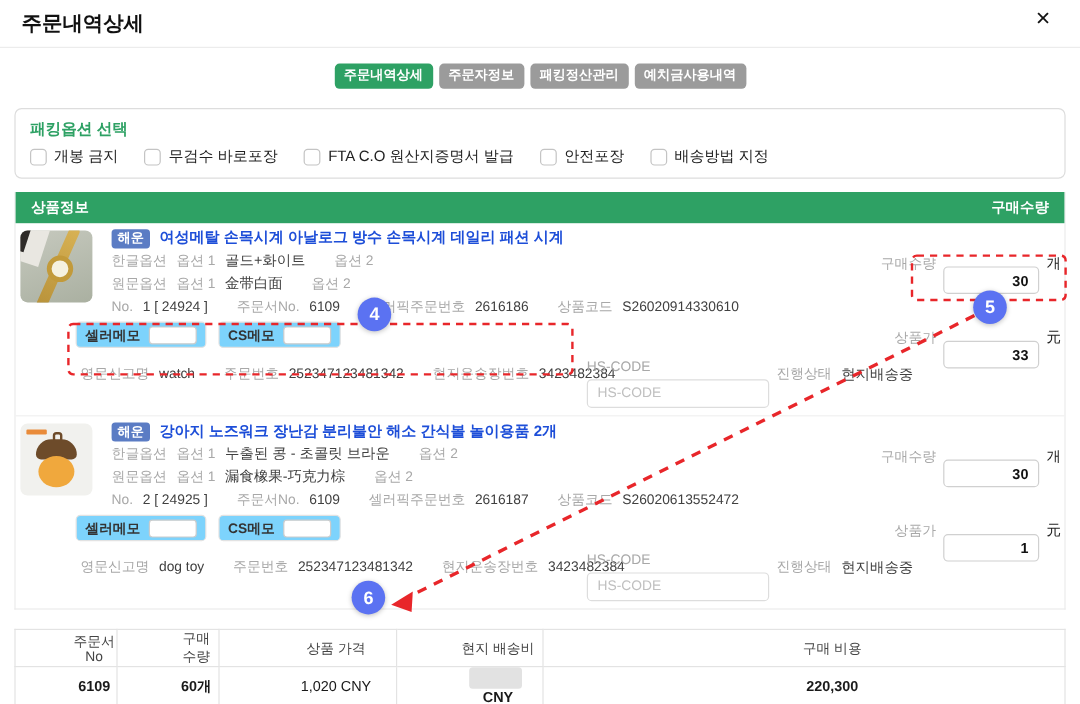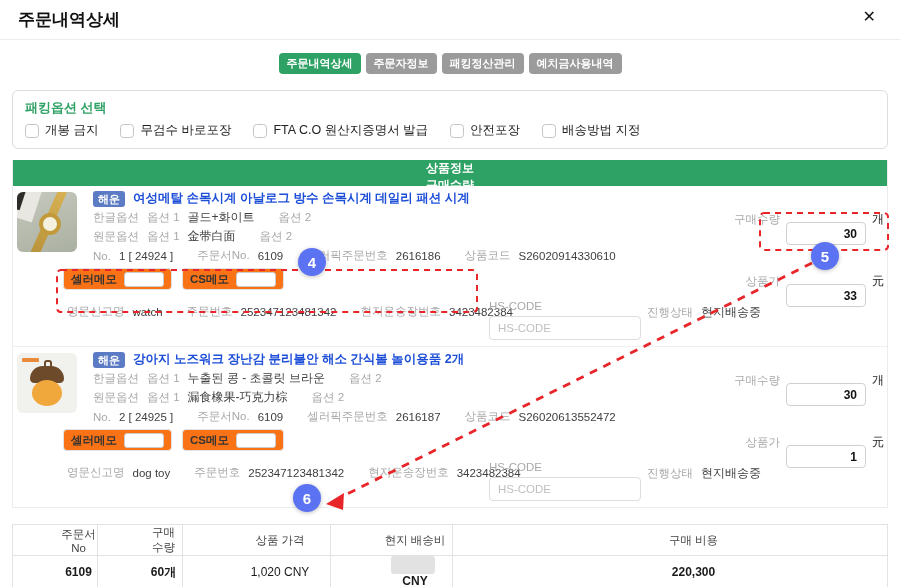--- a/index.html
+++ b/index.html
@@ -17,21 +17,21 @@
   .tab { font-size:11px; font-weight:bold; color:#fff; background:#9b9b9b; border-radius:4px; padding:4px 8px; line-height:1.2; cursor:pointer; }
   .tab.active { background:#2ea164; }
   
   .packing { margin:16px 12px 0; border:1px solid #ddd; border-radius:6px; padding:8px 12px 9px; }
   .packing-title { color:#2ea164; font-size:13px; font-weight:bold; }
   .packing-opts { display:flex; gap:22px; margin-top:5px; align-items:center; }
   .opt { display:flex; align-items:center; gap:6px; font-size:12.5px; color:#222; }
   .cb { width:14px; height:14px; border:1.5px solid #c4c4c4; border-radius:3.5px; background:#fff; display:inline-block; cursor:pointer; }
   
   .products { margin:11px 12px 0; border:1px solid #ececec; border-top:none; }
-  .sec-bar { height:26px; background:#2ea164; color:#fff; display:flex; align-items:center; justify-content:space-between; padding:0 13px; font-size:12px; font-weight:bold;flex-direction:column; }
+  .sec-bar { height:26px; background:#2ea164; color:#fff; display:flex; align-items:center; justify-content:space-between; padding:0 13px; font-size:12px; font-weight:bold; }
   .product-row { position:relative; padding:4px 10px 0; min-height:146px; }
   .product-row + .product-row { border-top:1px solid #f0f0f0; min-height:157px; }
   .pimg { width:60px; height:60px; border-radius:6px; overflow:hidden; position:absolute; left:4px; top:6px; }
   .watch { background:linear-gradient(160deg,#c6c9be 0%,#aab0a1 100%); }
   .w-corner-white{position:absolute;left:-7px;top:-9px;width:28px;height:36px;background:#e9e7e1;transform:rotate(18deg);}
   .w-corner-dark{position:absolute;left:-12px;top:-16px;width:20px;height:32px;background:#2e2b28;transform:rotate(18deg);}
   .w-strap{position:absolute;left:27px;top:-6px;width:9px;height:74px;background:linear-gradient(#d8b254,#b8923a);transform:rotate(24deg);border-radius:4px;}
   .w-face{position:absolute;left:22px;top:21px;width:22px;height:22px;border-radius:50%;background:#f5f1df;border:4px solid #c29a3a;}
   .acorn { background:#f1f1ee; }
   .a-tag{position:absolute;left:5px;top:5px;width:17px;height:4px;background:#e98b3a;border-radius:1px;}
@@ -41,29 +41,29 @@
   .p-main { margin-left:70px; margin-right:160px; }
   .p-line { display:flex; align-items:center; gap:8px; margin-top:2px; min-height:15px; white-space:nowrap; }
   .title-line { min-height:16px; margin-top:0; }
   .ship-badge { background:#5b7cc4; color:#fff; font-size:11px; font-weight:bold; border-radius:3px; padding:2px 5px; line-height:1.1; }
   .p-title { font-size:12.5px; font-weight:bold; color:#1d4ed8; }
   .lbl { color:#a8a8a8; font-size:11.5px; }
   .val { color:#404040; font-weight:normal; font-size:12px; }
   .sm  { font-size:11.5px; }
   .gap-l { margin-left:16px; }
   .memo-row { margin-left:40px; margin-top:5px; display:flex; gap:10px; height:22px; }
-  .memo-box { display:inline-flex; align-items:center; gap:7px; background:#f97316; border:1px solid #e2e2e2; border-radius:4px; padding:2px 7px; }
+  .memo-box { display:inline-flex; align-items:center; gap:7px; background:#7dd3fc; border:1px solid #e2e2e2; border-radius:4px; padding:2px 7px; }
   .memo-lbl { font-size:11.5px; font-weight:bold; color:#333; }
   .memo-input { width:40px; height:15px; border:1px solid #ccc; border-radius:3px; background:#fff; }
   .decl-row { position:relative; margin-top:10px; height:46px; }
   .decl-left { position:absolute; left:44px; top:4px; display:flex; align-items:center; gap:8px; white-space:nowrap; }
   .hscode-blk { position:absolute; left:466px; top:0; display:flex; flex-direction:column; gap:4px; }
   .hscode-input { width:152px; height:24px; border:1px solid #ddd; border-radius:4px; padding:0 8px; font-size:11.5px; color:#333; }
   .hscode-input::placeholder { color:#c0c0c0; }
-  .status-blk { position:absolute; left:624px; top:4px; display:flex; align-items:center; gap:8px; }
+  .status-blk { position:absolute; left:624px; top:4px; display:flex; align-items:flex-start; gap:8px; }
   .p-side { position:absolute; right:2px; top:8px; width:158px; }
   .side-row { display:flex; align-items:center; justify-content:flex-end; gap:6px; margin-bottom:11px; }
   .side-input { width:80px; height:23px; border:1px solid #d0d0d0; border-radius:4px; text-align:right; font-weight:bold; font-size:12px; padding:0 8px; color:#111; font-family:inherit;margin-top:28px; }
   .unit { font-size:12px; color:#222; width:13px; }
   
   .summary { margin:16px 12px 0; }
   table { width:100%; border-collapse:collapse; table-layout:fixed; }
   th, td { border:1px solid #e3e3e3; text-align:center;padding-left:47px; }
   th { font-weight:normal; font-size:11.5px; color:#444; height:25px; }
   td { height:33px; font-size:12px; }

